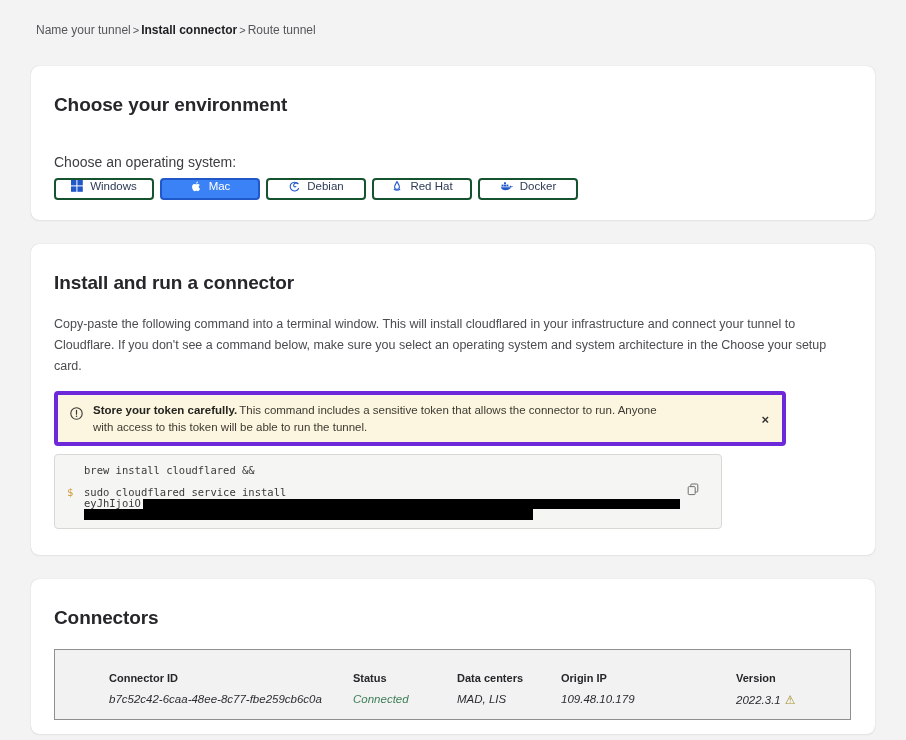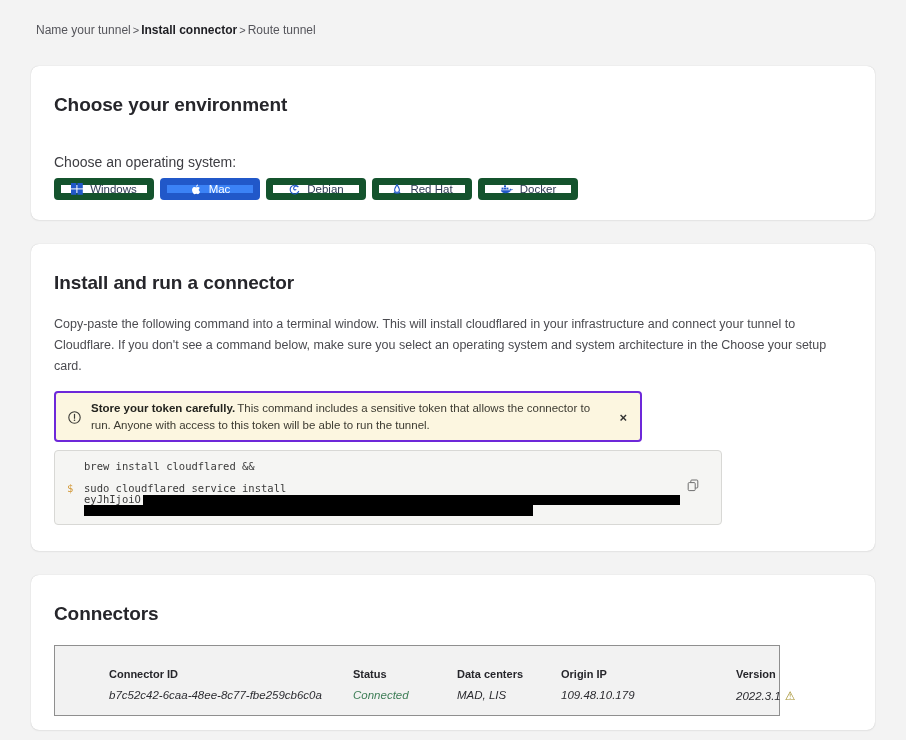--- a/index.html
+++ b/index.html
@@ -23,33 +23,33 @@
   .card {
     background:#fff; border-radius:8px;
     box-shadow:0 0 1px rgba(0,0,0,.22), 0 1px 2px rgba(0,0,0,.05);
   }
   .card h2 { margin:0; font-size:19px; font-weight:bold; color:#26262b; letter-spacing:-.1px; }
 
   .card-env { margin-top:29px; padding:28px 23px 20px; }
   .os-label { margin-top:38px; font-size:14px; color:#3d3d42; }
   .os-row { display:flex; gap:6px; margin-top:8px; }
   .os-btn {
-    width:100px; height:22px; border:7px solid #14532d; border-radius:4px;
+    width:100px; height:22px; border:2px solid #14532d; border-radius:4px;
     background:#fff; color:#2e3a55; font-size:11.5px; font-family:"Liberation Sans",sans-serif;
-    display:flex; align-items:center; justify-content:center; gap:7px; cursor:pointer; padding:0;
+    display:flex; align-items:flex-start; justify-content:center; gap:7px; cursor:pointer; padding:0;
   }
   .os-btn.selected { background:#3b82f6; border-color:#2158c9; color:#fff; }
   .os-icon { display:inline-flex; align-items:center; }
 
   .card-install { margin-top:24px; padding:28px 23px 26px; }
   .desc { margin-top:20px; font-size:12.5px; line-height:21px; color:#4b4b50; width:800px; }
 
   .banner {
-    margin-top:14px; width:588px; background:#fcf6e0; border:2px solid #6d28d9;
-    border-radius:4px; padding:7px 30px 7px 12px; display:flex; gap:10px; position:relative;align-items:center;
+    margin-top:14px; width:732px; background:#fcf6e0; border:4px solid #6d28d9;
+    border-radius:4px; padding:7px 30px 7px 12px; display:flex; gap:10px; position:relative;
   }
   .banner-icon { margin-top:4px; flex:0 0 12px; }
   .banner-text { font-size:11.5px; line-height:16.5px; color:#3c3a31; width:585px; }
   .banner-bold { font-weight:bold; color:#24241f; margin-right:2px; }
   .banner-close {
     position:absolute; right:9px; top:50%; transform:translateY(-50%);
     background:none; border:none; font-size:13px; font-weight:bold; color:#333; cursor:pointer; padding:2px 4px;
   }
 
   .codeblock {
@@ -61,21 +61,21 @@
   .code-gap { height:11px; }
   .code-prompt { position:absolute; left:12px; top:32px; color:#d49c3d; }
   .token-line { display:flex; align-items:center; width:596px; }
   .redact-bar { background:#000; }
   .bar1 { flex:1; height:10px; margin-left:2px; }
   .bar2 { width:449px; height:11px; }
   .copy-btn { position:absolute; right:20px; top:26px; background:none; border:none; padding:2px; cursor:pointer; }
 
   .card-connectors { margin-top:24px; padding:28px 23px 14px; }
   .conn-table {
-    margin-top:20px; width:726px; height:71px; background:#f2f2f2; border:1px solid #8f8f8f;
+    margin-top:20px; width:797px; height:71px; background:#f2f2f2; border:1px solid #8f8f8f;
     padding:22px 8px 0 54px;
   }
   .conn-grid { display:grid; grid-template-columns:244px 104px 104px 175px 1fr; }
   .conn-head { font-size:11px; font-weight:bold; color:#26262b; }
   .conn-cell { font-size:11.5px; color:#2c2c31; margin-top:9px;font-style:italic; }
   .status-connected { color:#3e7e57; }
   .warn-glyph { color:#a5912f; font-size:12px; margin-left:4px; font-family:"DejaVu Sans",sans-serif; }
 
   .next-btn {
     margin:32px 0 0 2px; width:63px; height:28px; background:#2158c9; color:#fff;

